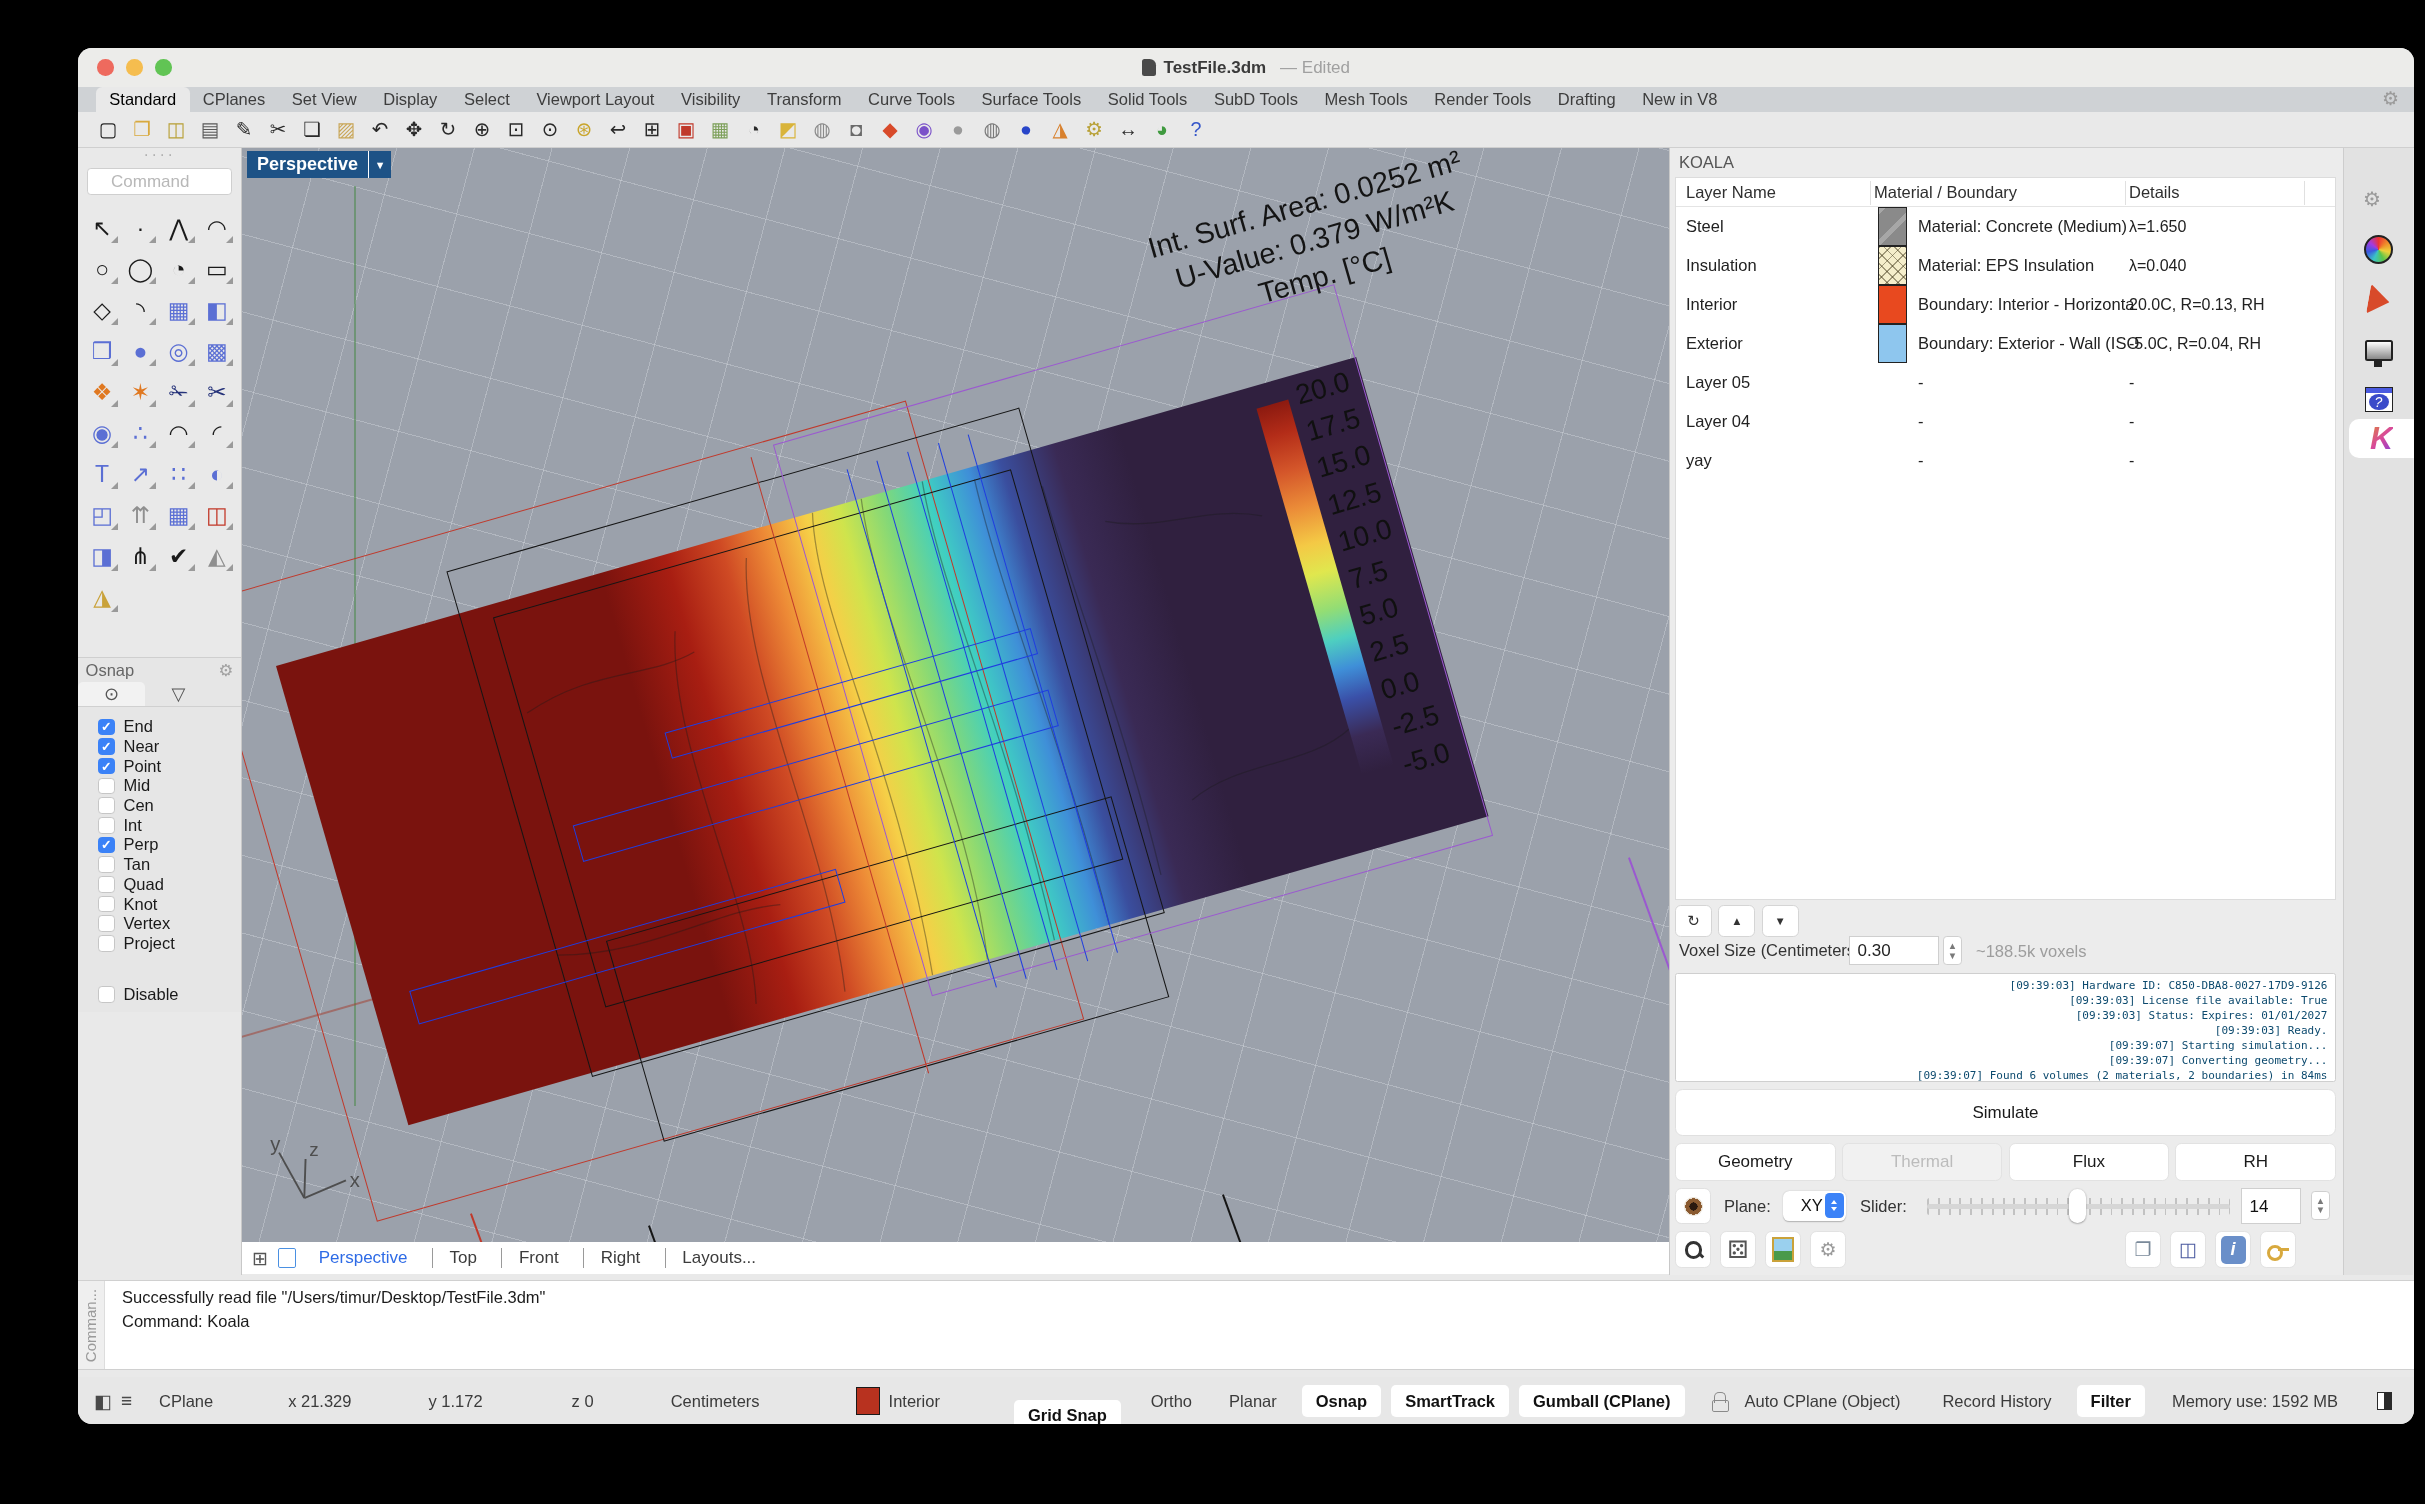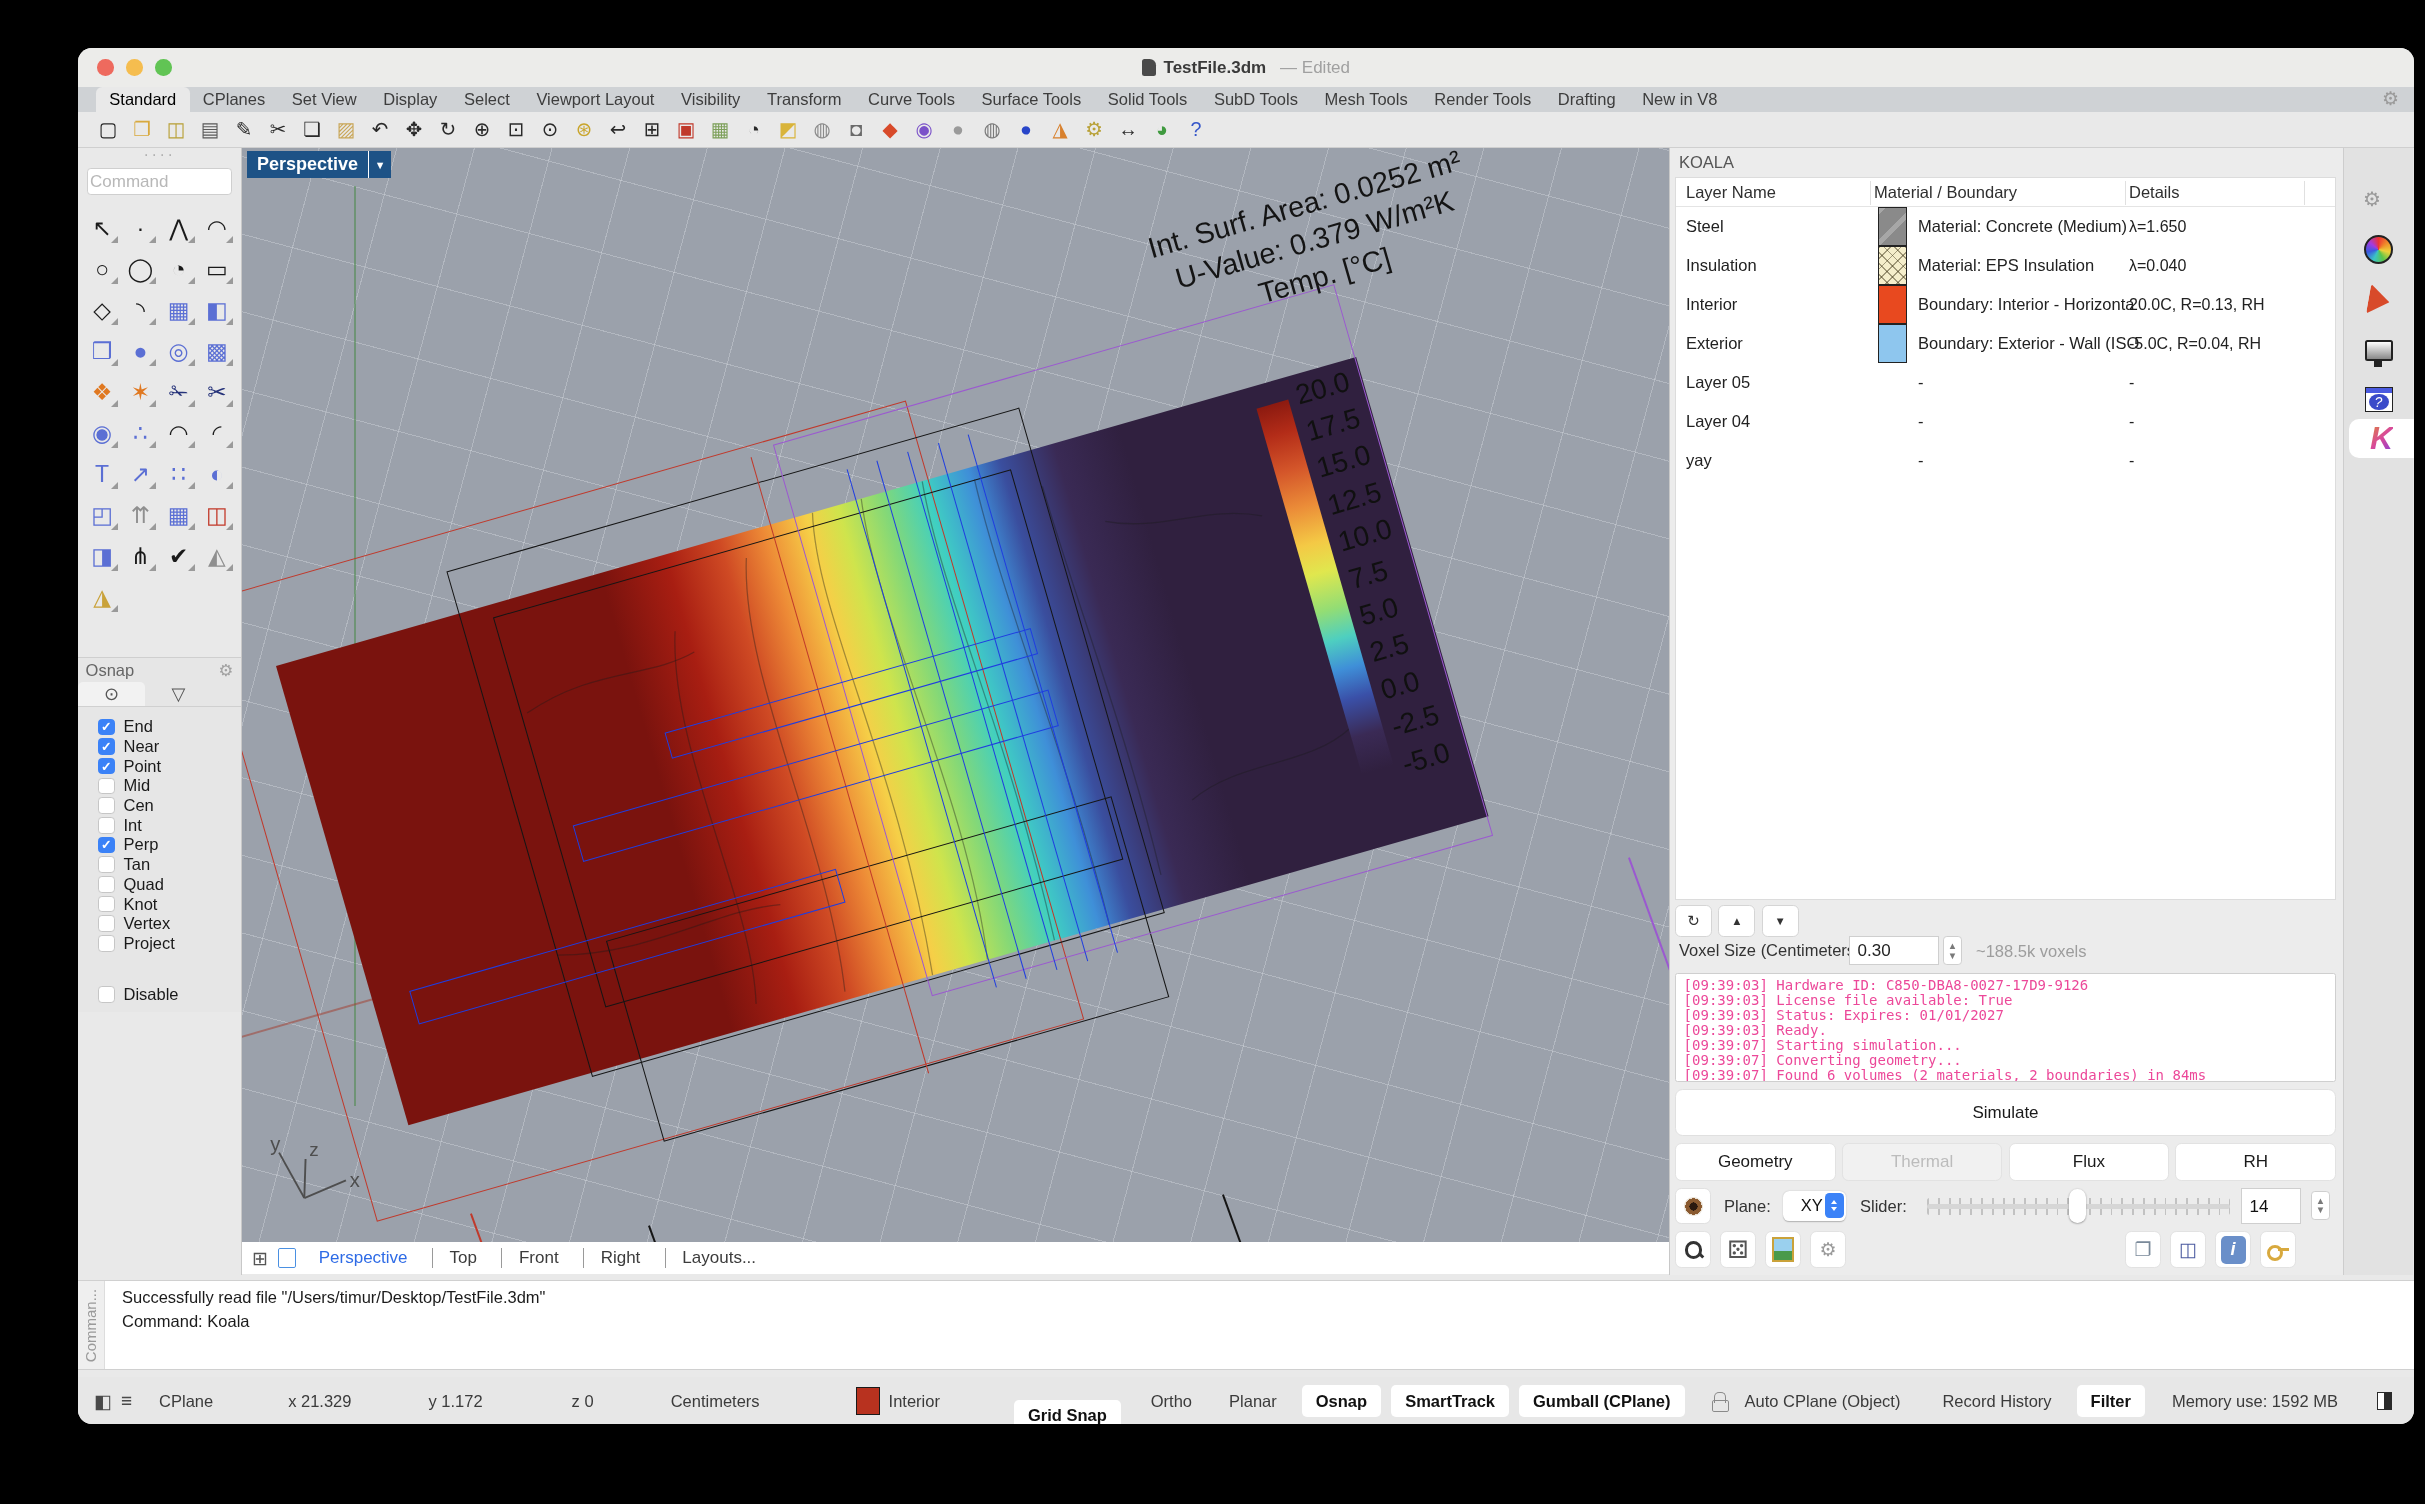--- a/index.html
+++ b/index.html
@@ -31,21 +31,21 @@
   .toolbar { position:absolute; left:0; top:64px; width:100%; height:36px; background:#e9e9e9;
     border-bottom:0.6px solid #cfcfcf; display:flex; align-items:center; padding-left:16.5px; gap:7px; }
   .tb-icon { width:27px; height:28px; display:flex; align-items:center; justify-content:center;
     font-size:19.7px; color:#2a2a2a; }
 
   
   .sidebar { position:absolute; left:0; top:100px; width:164px; height:1127px; background:#e9e9e9;
     border-right:0.6px solid #c8c8c8; }
   .handle-dots { text-align:center; color:#b0b0b0; font-size:16.5px; letter-spacing:2.5px; height:16.5px; line-height:12.7px; }
   .cmd-input { display:block; margin:3.8px 9px 6.3px 9px; width:145px; height:27px; background:#fff;
-    border:0.6px solid #cfcfcf; border-radius:3.8px; font-size:17px; padding:0 2px; color:#222;
+    border:0.6px solid #cfcfcf; border-radius:3.8px; font-size:17px; padding:0 23px; color:#222;
     font-family:"Liberation Sans", sans-serif; }
   .cmd-input::placeholder { color:#b8b8b8; }
   .tools-grid { display:grid; grid-template-columns:repeat(4,1fr); padding:9px 5px 0 5px; row-gap:5px; }
   .tool { height:36px; position:relative; display:flex; align-items:center; justify-content:center;
     font-size:23px; color:#1a1a1a; }
   .tool::after { content:""; position:absolute; right:3.2px; bottom:3.2px;
     border-left:7px solid transparent; border-bottom:7px solid #9a9a9a; }
   .c-blue{ color:#5b6fd4; } .c-orange{ color:#e07820; } .c-navy{ color:#26337a; }
   .c-red{ color:#c2392a; } .c-gold{ color:#c9a23a; } .c-gray{ color:#8f8f8f; }
 
@@ -149,22 +149,22 @@
   .voxel-input { position:absolute; left:170px; top:0; width:90px; height:29px; background:#fff;
     border:0.6px solid #cfcfcf; font-size:17px; padding:0 7.6px; color:#222; font-family:"Liberation Sans",sans-serif; }
   .stepper { position:absolute; width:19px; height:29px; display:flex; flex-direction:column;
     align-items:center; justify-content:center; color:#7a7a7a; font-size:9.5px; line-height:9.5px;
     background:#fff; border:0.6px solid #cfcfcf; border-radius:3.8px; }
   .voxel-stepper { left:264px; top:0; }
   .voxel-count { position:absolute; left:297px; top:5.7px; font-size:16.5px; color:#9d9d9d; }
 
   .console { position:absolute; left:5px; top:825px; width:661px; height:109px; background:#fff;
     border:0.6px solid #cfcfcf; border-radius:2.5px; padding:3.8px 7.6px; overflow:hidden; }
-  .console-line { font-family:"DejaVu Sans Mono", monospace; font-size:14px; line-height:15px;
-    color:#ec4899; white-space:nowrap; }
+  .console-line { font-family:"DejaVu Sans Mono", monospace; font-size:11px; line-height:15px;
+    color:#0c4a6e; white-space:nowrap;text-align:right; }
 
   .simulate { position:absolute; left:5px; top:941px; width:661px; height:47px; background:#fff;
     border:0.6px solid #e0e0e0; border-radius:7.6px; display:flex; align-items:center; justify-content:center;
     font-size:17px; color:#1a1a1a; }
   .rtabs { position:absolute; left:5px; top:995px; width:661px; display:flex; gap:6.3px; }
   .rtab { flex:1; height:38px; background:#fff; border:0.6px solid #e2e2e2; border-radius:6.3px;
     display:flex; align-items:center; justify-content:center; font-size:17px; color:#1a1a1a; }
   .rtab.disabled { background:#f1f1f1; color:#bcbcbc; }
 
   .plane-row { position:absolute; left:5px; top:1040px; width:663px; height:37px; }

